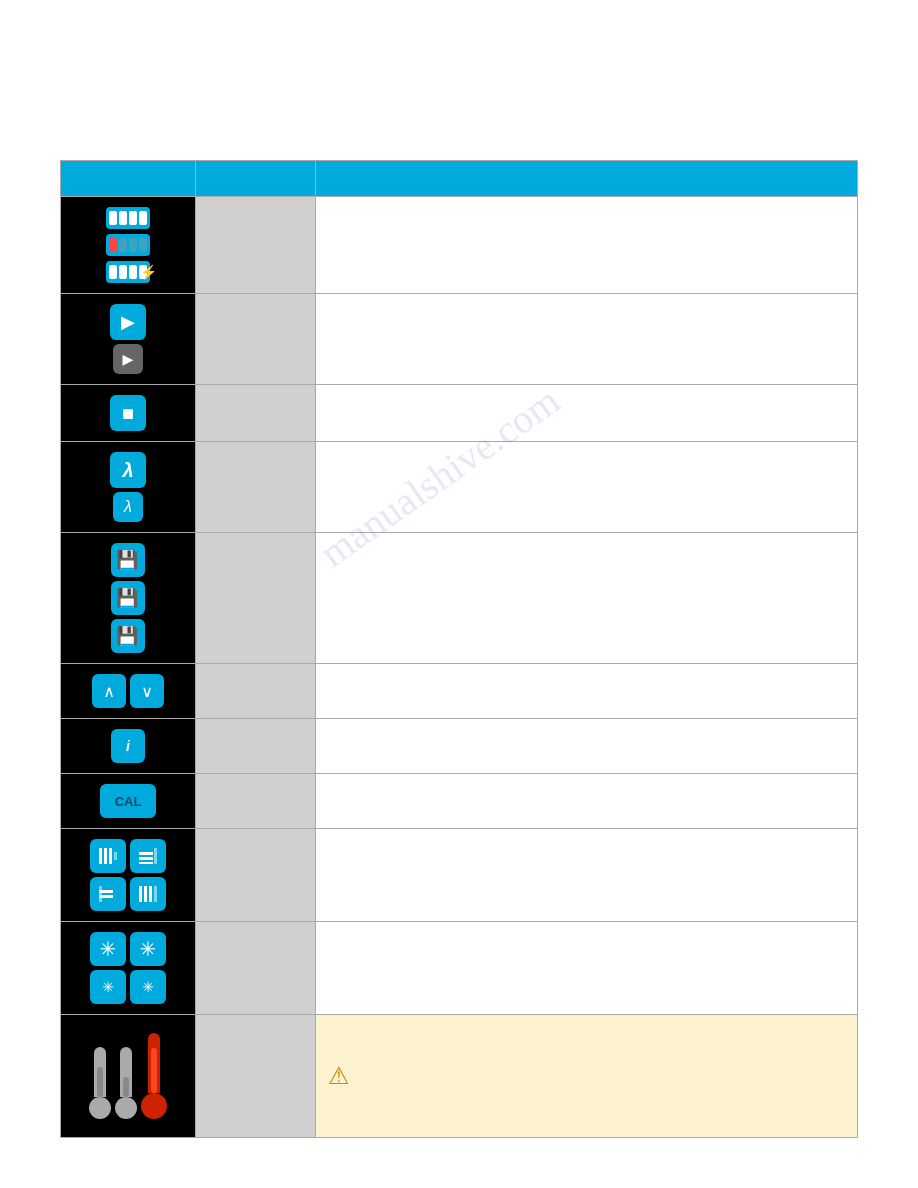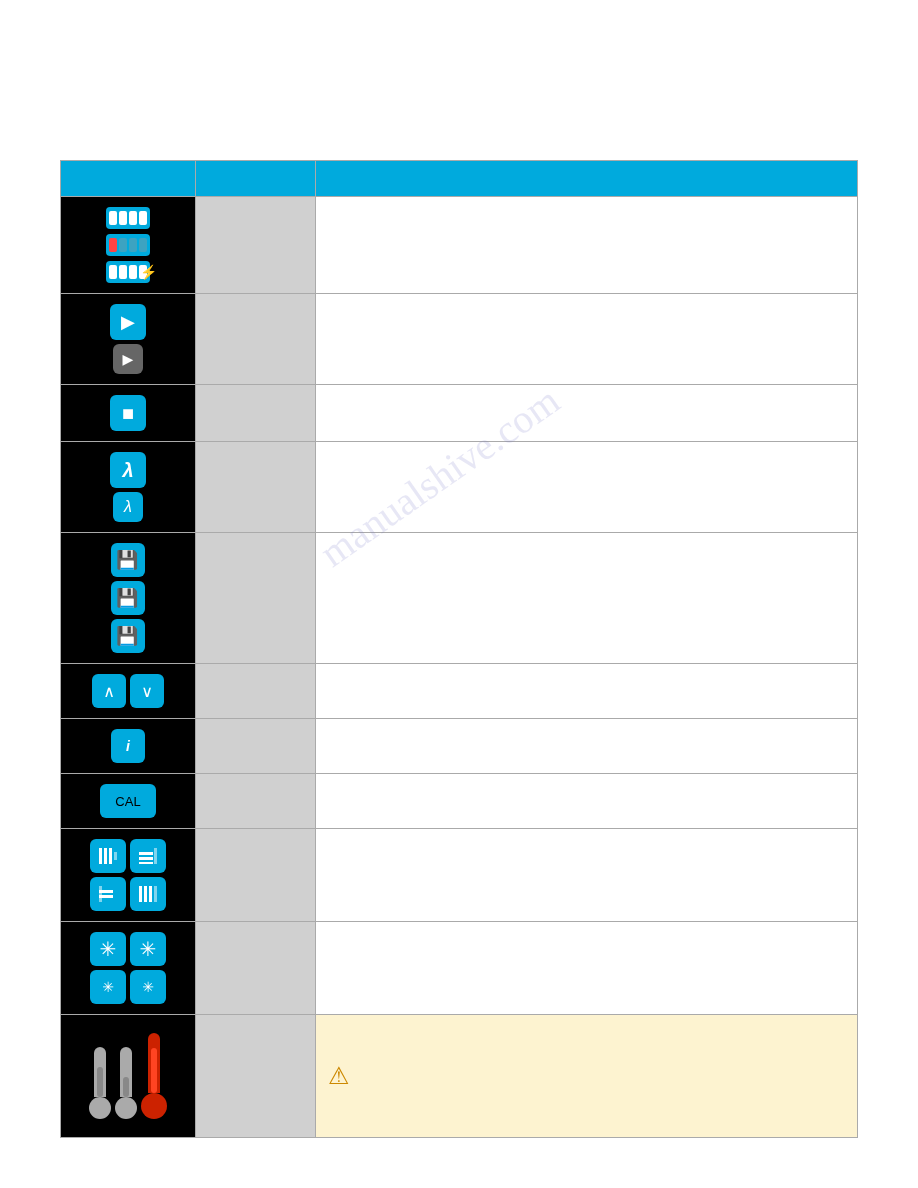--- a/index.html
+++ b/index.html
@@ -160,22 +160,22 @@
 
     .cal-btn {
       width: 56px;
       height: 34px;
       background: #00aadd;
       border-radius: 6px;
       display: flex;
       align-items: center;
       justify-content: center;
       font-size: 13px;
-      font-weight: normal;
-      color: #000000;
+      font-weight: bold;
+      color: #0c4a6e;
     }
 
     .channel-icon {
       width: 36px;
       height: 34px;
       background: #00aadd;
       border-radius: 6px;
       display: flex;
       align-items: center;
       justify-content: center;

